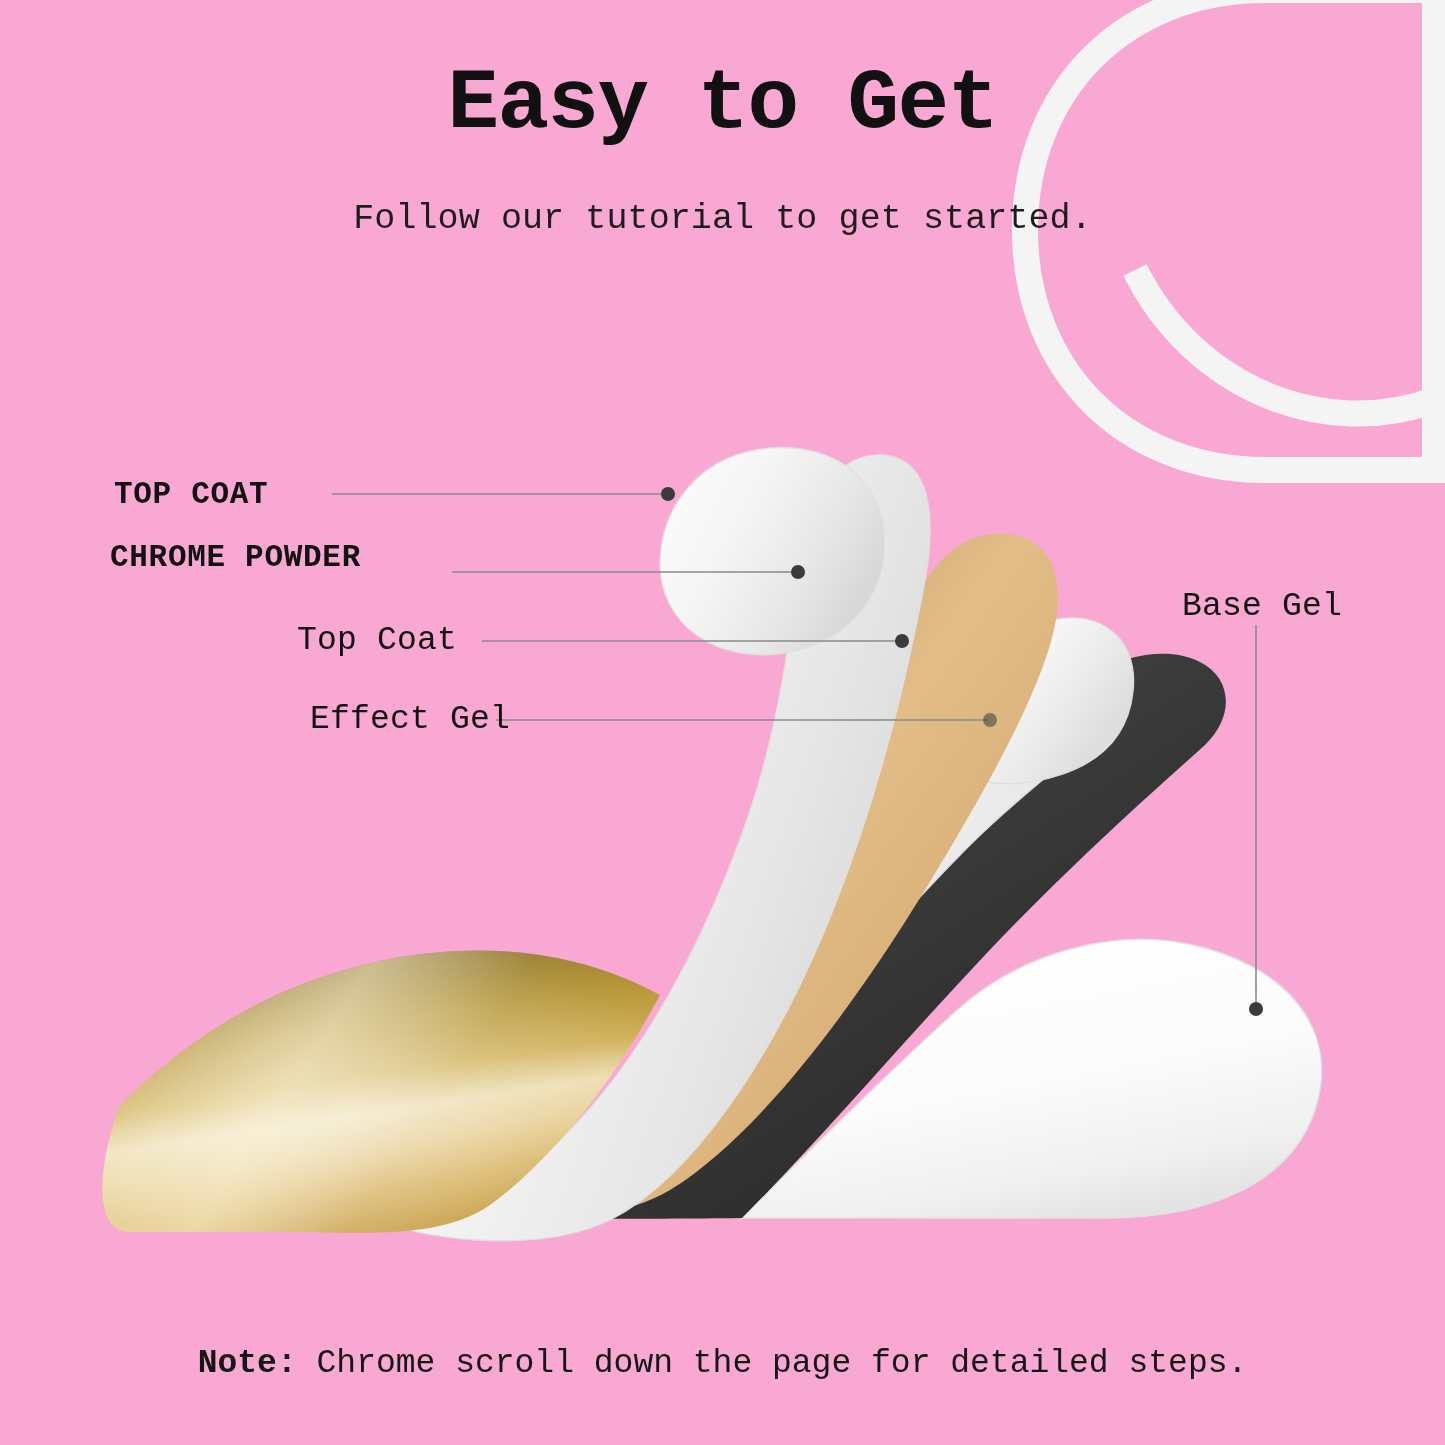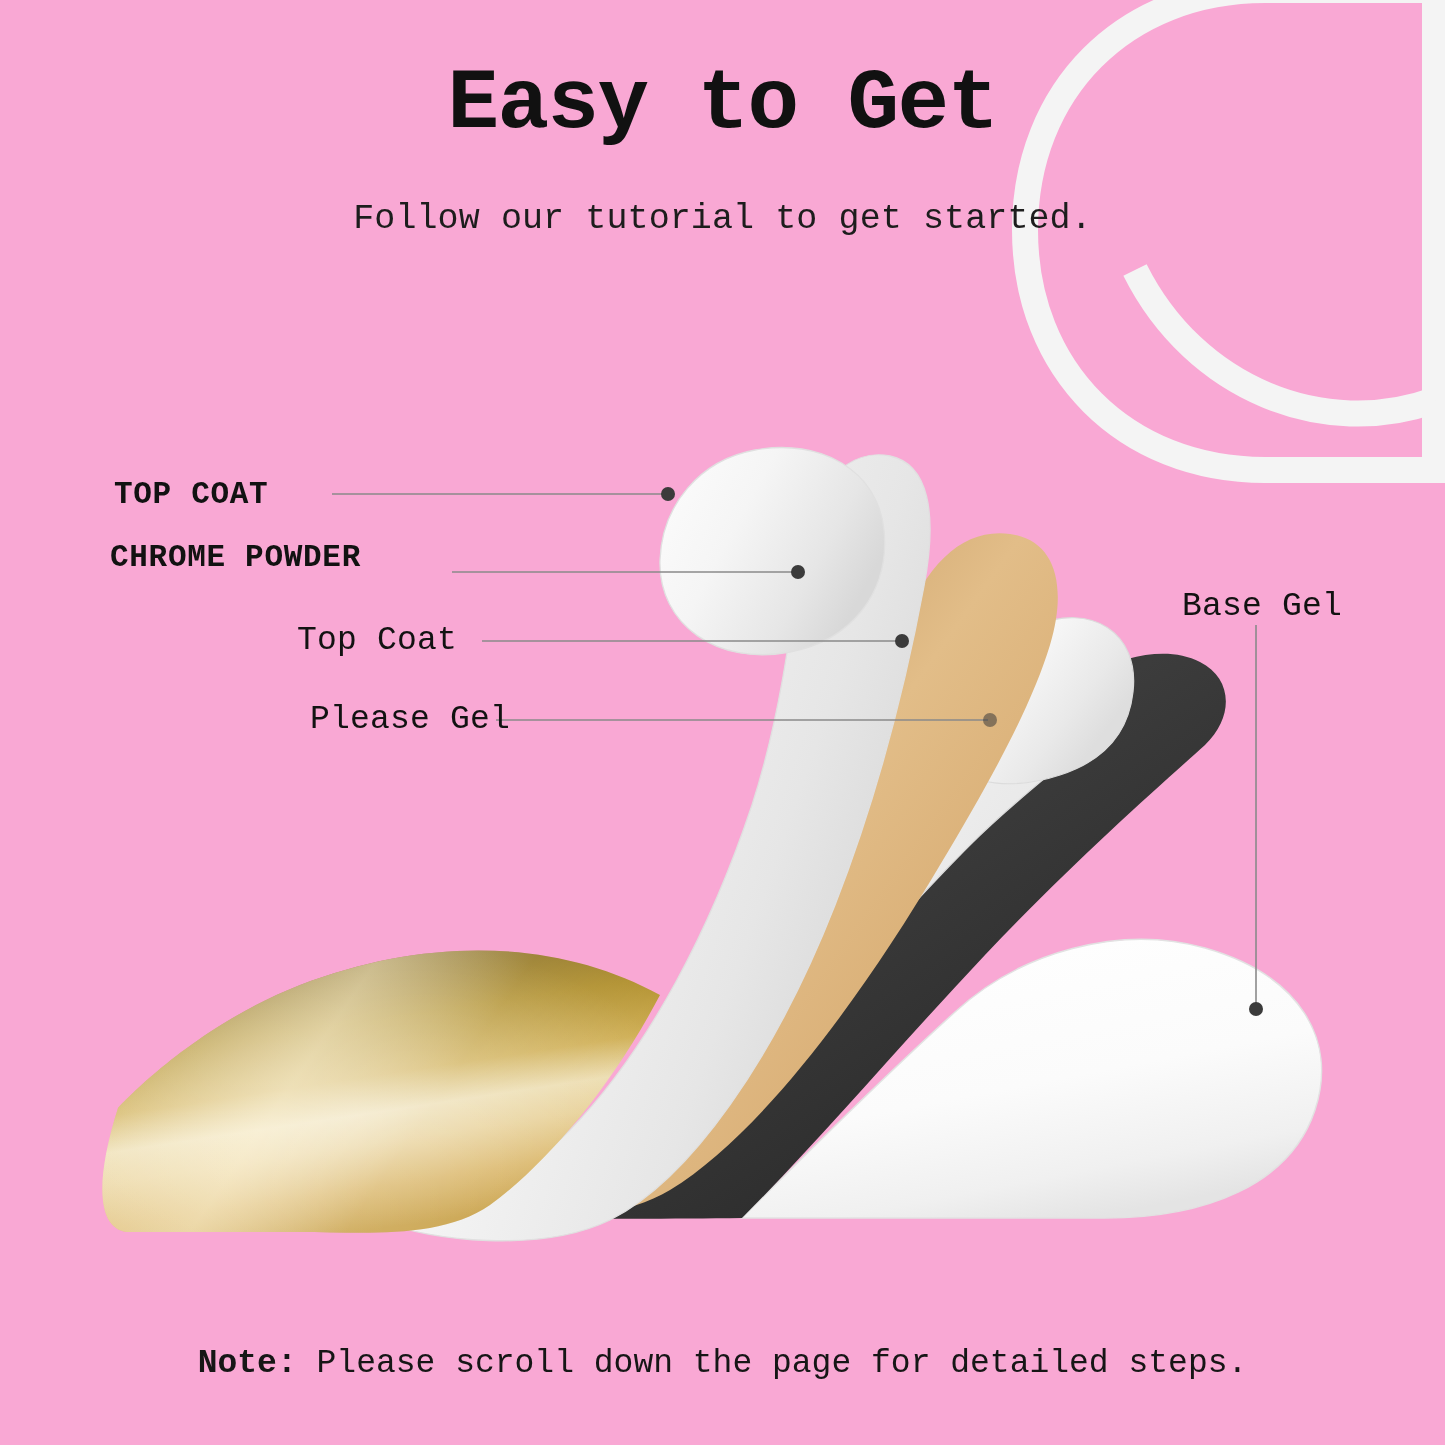--- a/index.html
+++ b/index.html
@@ -271,21 +271,21 @@
       <circle cx="1256" cy="1009" r="7"></circle>
     </g>
   </svg>
 
   <div class="label bold label-topcoat-caps">TOP COAT</div>
 
   <div class="label bold label-chrome-powder">CHROME POWDER</div>
 
   <div class="label light label-topcoat">Top Coat</div>
 
-  <div class="label light label-color-gel">Please Gel</div>
+  <div class="label light label-color-gel">Effect Gel</div>
 
   <div class="label light label-base-gel">Base Gel</div>
 
   <div class="note">
-    <b>Note:</b><span> Please scroll down the page for detailed steps.</span>
+    <b>Note:</b><span> Chrome scroll down the page for detailed steps.</span>
   </div>
 
 </div>
 
 </body></html>

